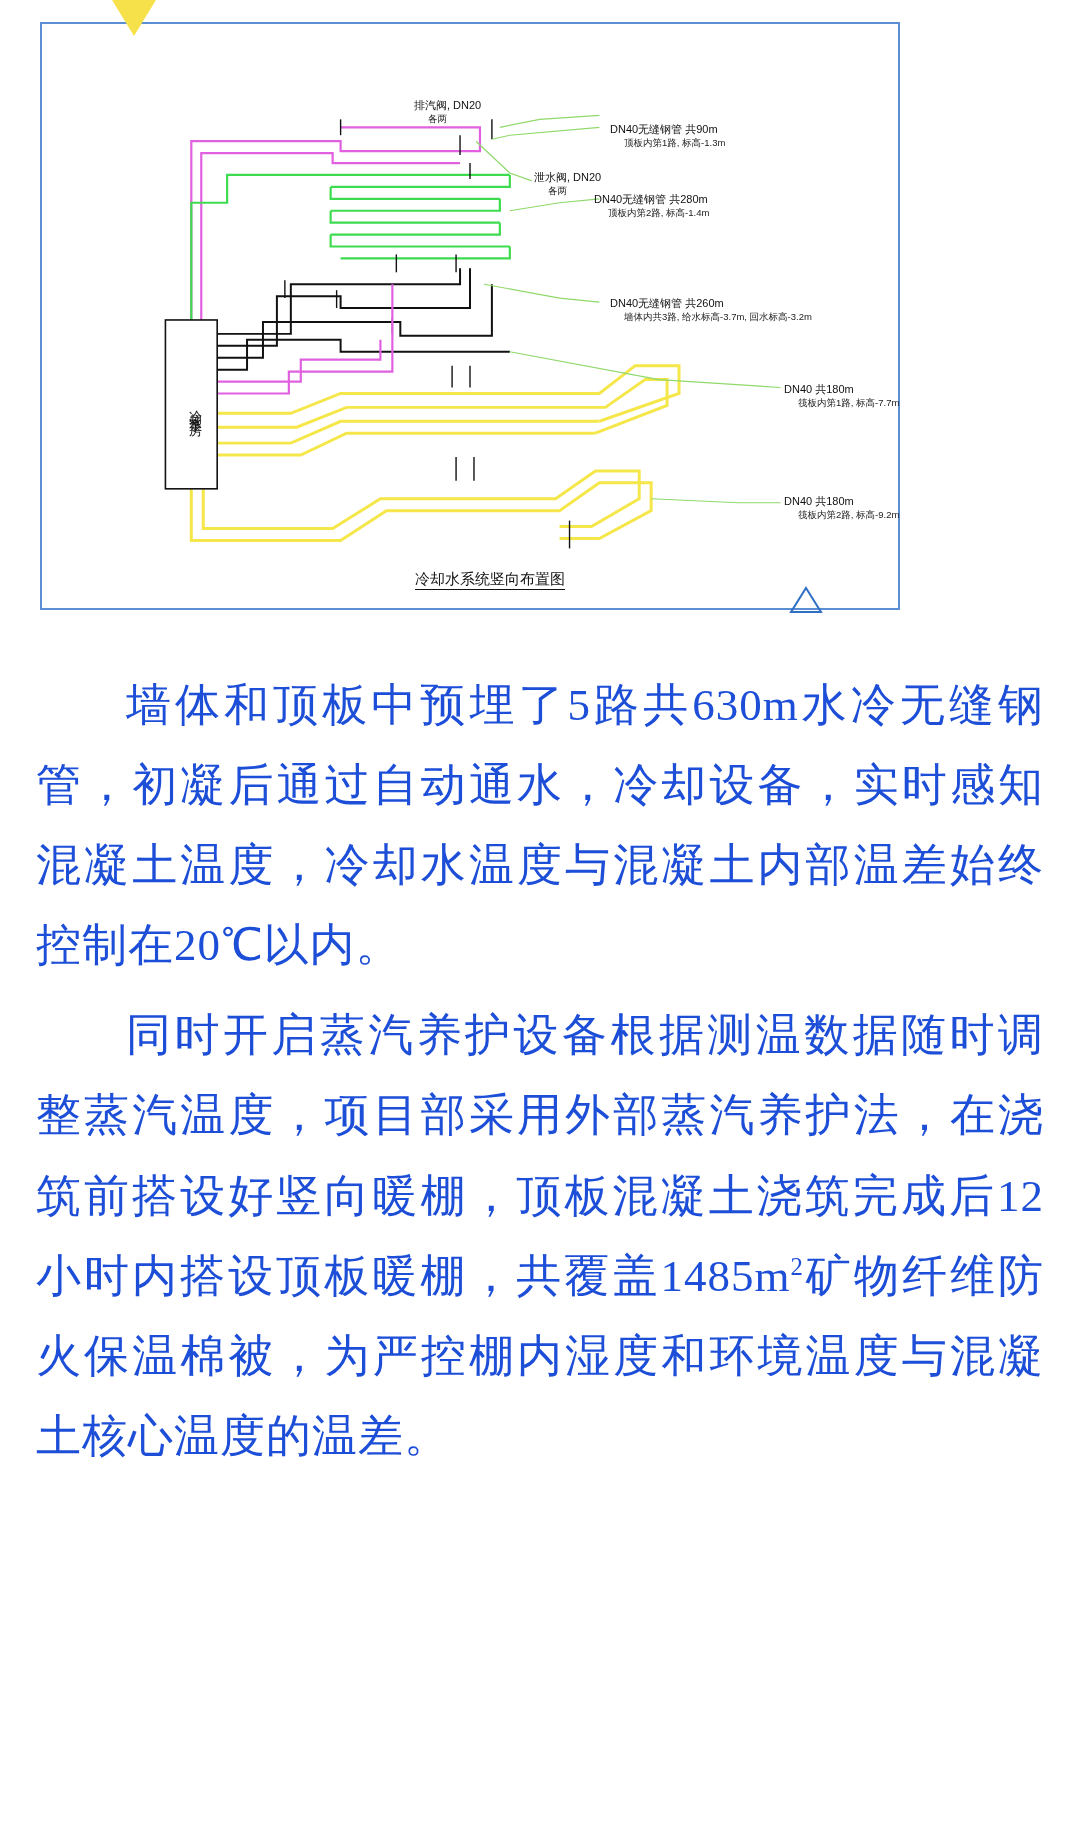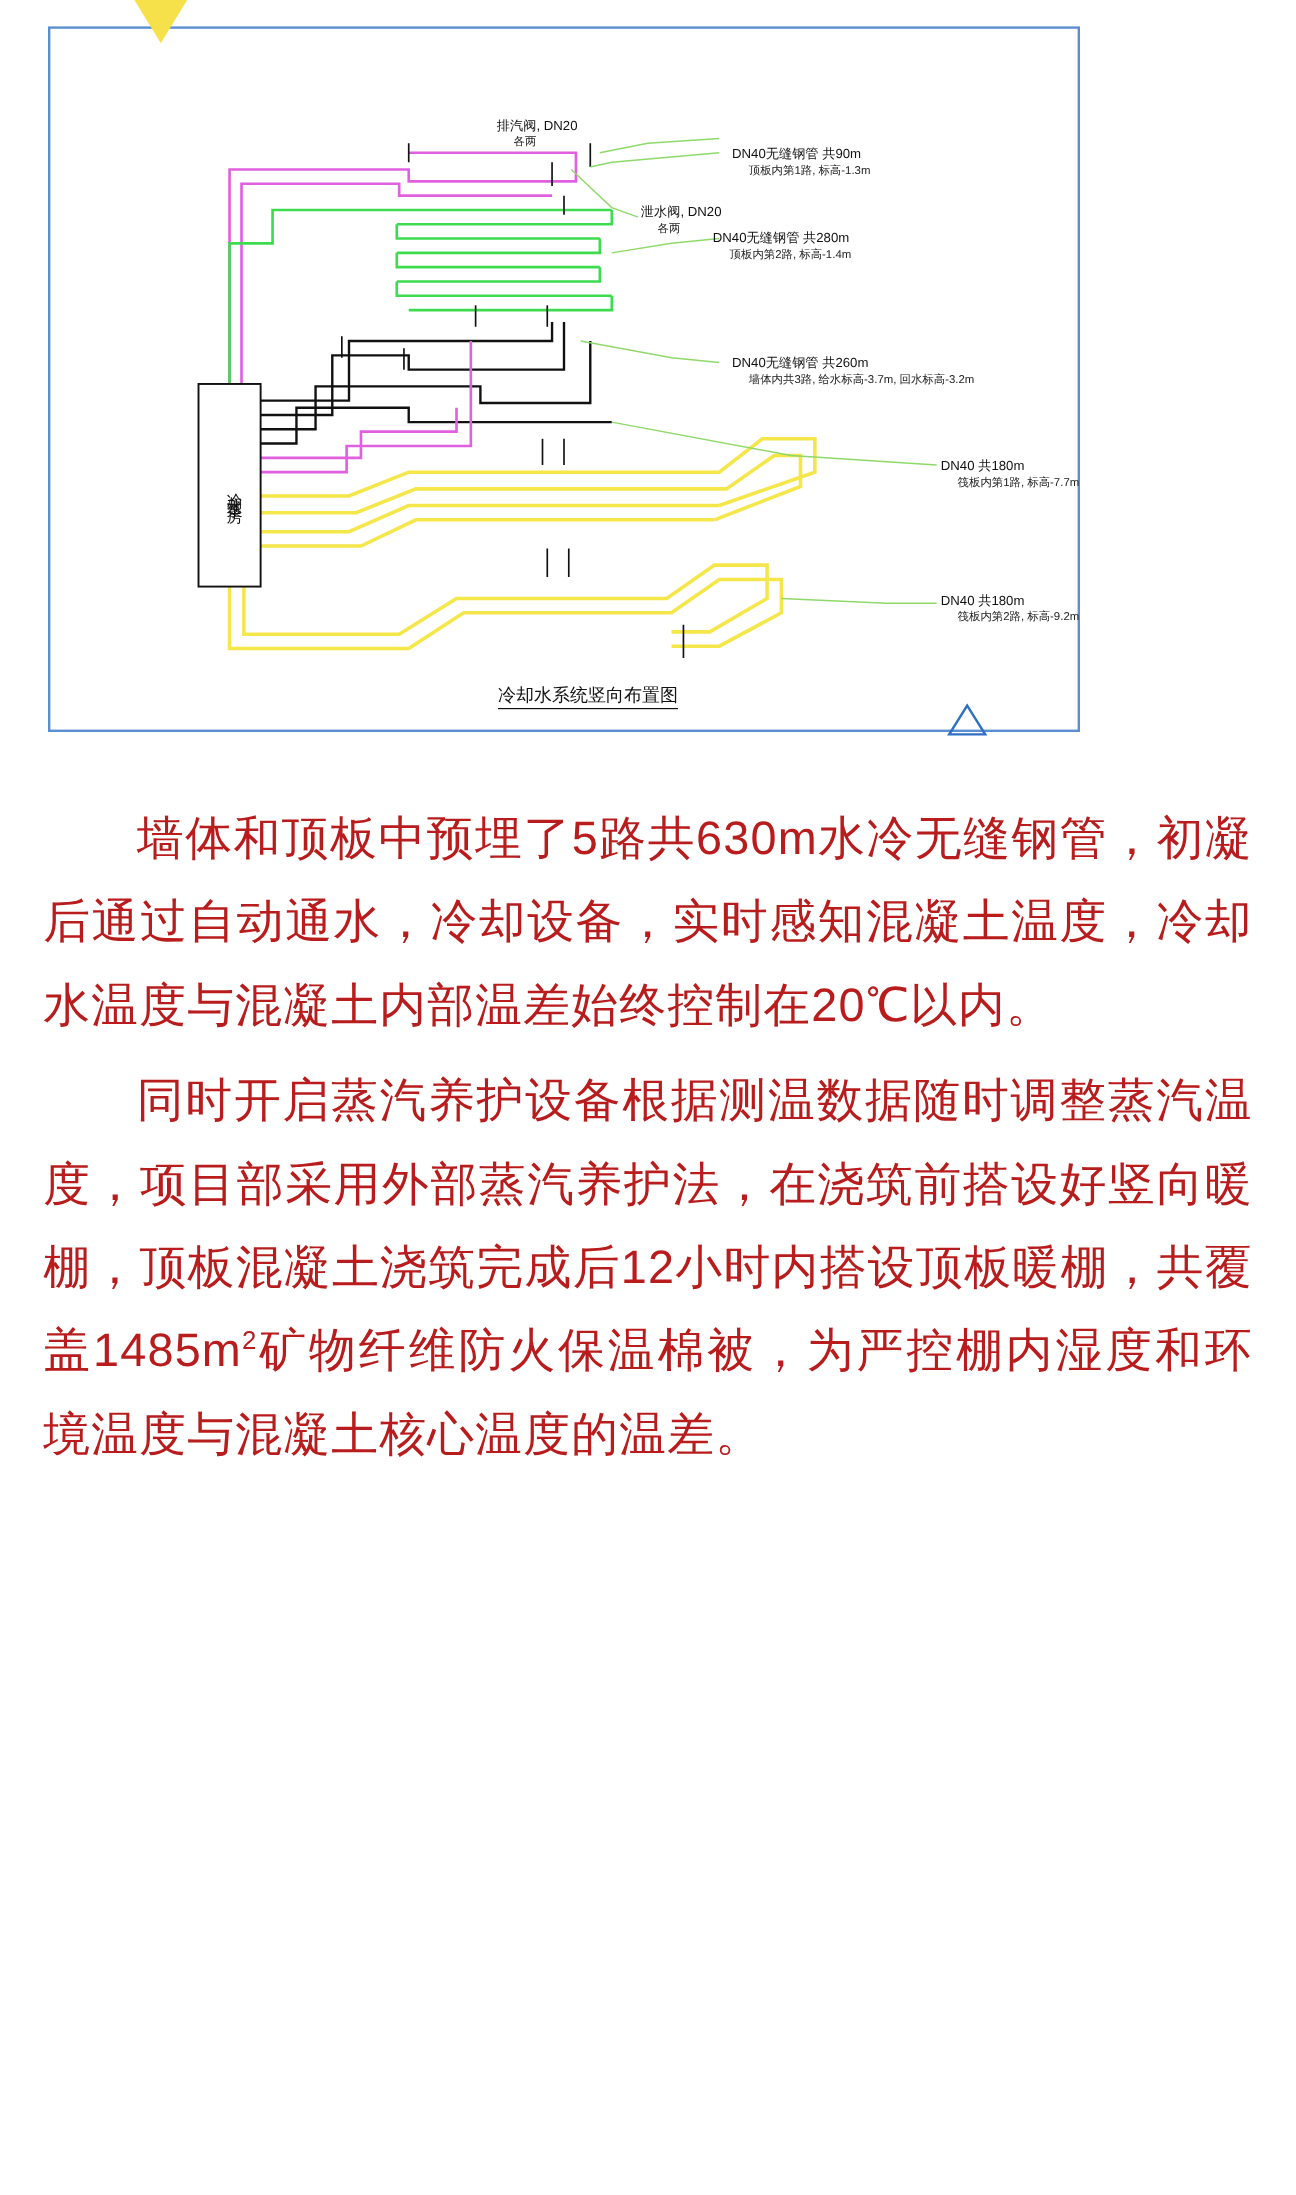--- a/index.html
+++ b/index.html
@@ -102,28 +102,28 @@
   }
 
   
   .body-text {
     position: absolute;
     top: 665px;
     left: 36px;
     width: 1008px;
   }
   .para {
-    font-size: 39px;
+    font-size: 45px;
     line-height: 1.78;
     letter-spacing: 1px;
     text-indent: 2em;
     margin: 0 0 10px 0;
-    color: #b91c1c;
+    color: #1d4ed8;
     text-align: justify;
-    font-family: Liberation Sans, sans-serif;
+    font-family: Liberation Serif, serif;
   }
   .para sup { font-size: 0.55em; vertical-align: super; }
 </style>
 </head>
 <body>
 
 <div class="figure">
   <div class="figure-inner">
 
     <svg class="fig-svg" viewBox="0 0 860 588" preserveAspectRatio="none">

